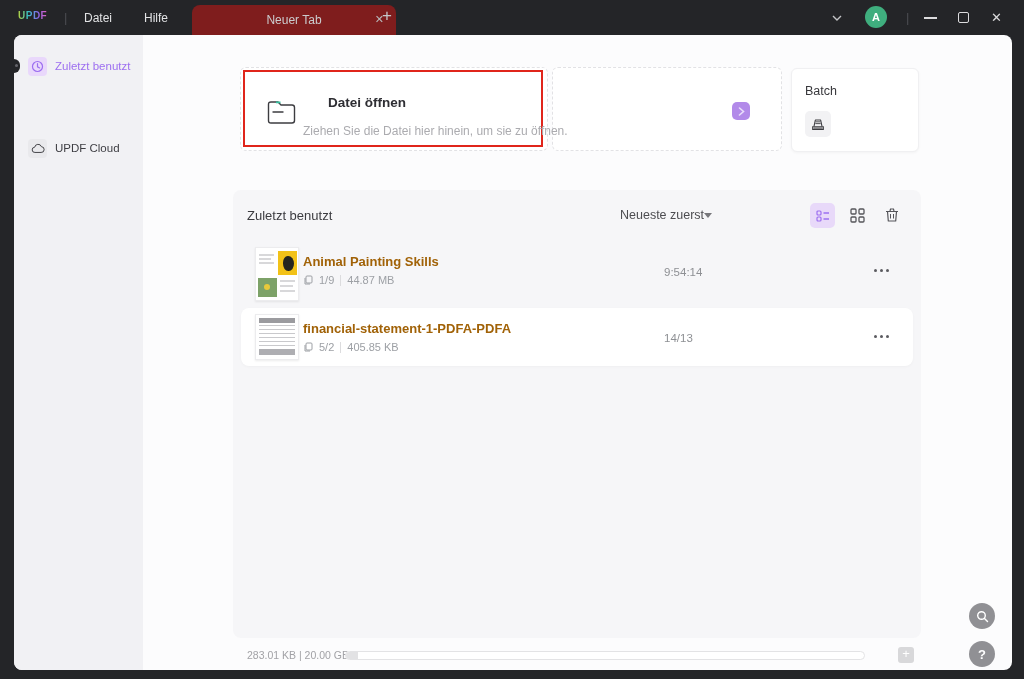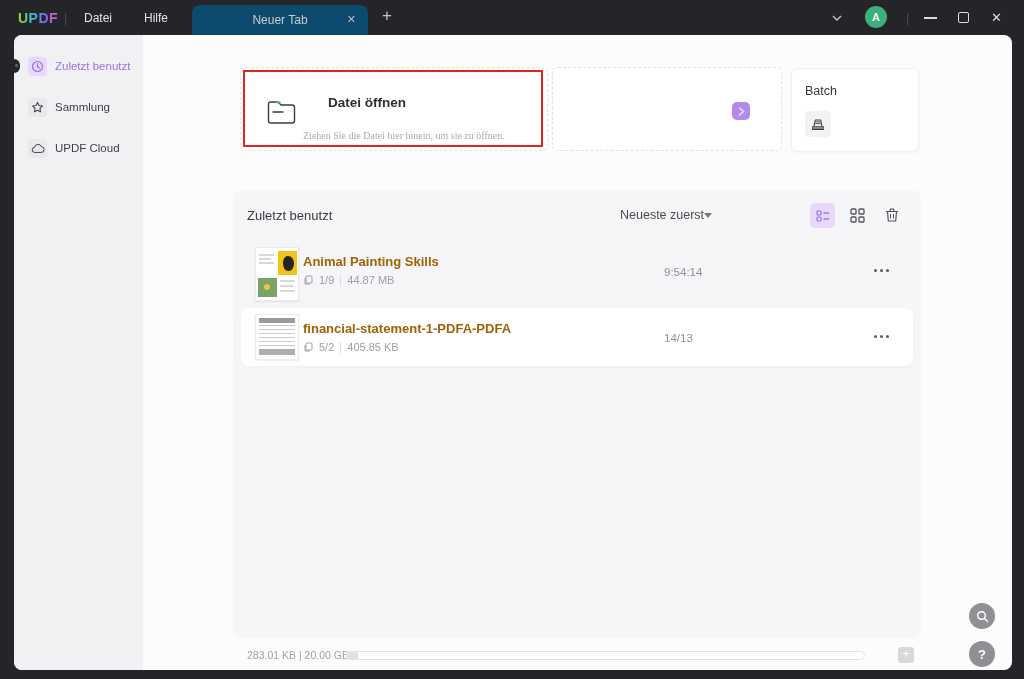--- a/index.html
+++ b/index.html
@@ -7,28 +7,28 @@
   body {
     font-family: "Liberation Sans", sans-serif;
     background:#242528;
     position:relative;
     overflow:hidden;
   }
   .abs { position:absolute; }
 
   
   .logo {
-    left:18px; top:10px; font-size:14px; font-weight:bold; letter-spacing:.5px;
+    left:18px; top:10px; font-size:10px; font-weight:bold; letter-spacing:.5px;
     background:linear-gradient(90deg,#b8d23c 0%,#35c1c9 35%,#8a66ea 70%,#e85fc0 100%);
     -webkit-background-clip:text; background-clip:text; color:transparent;
   }
   .tb-div { top:10px; color:#4c4d52; font-size:13px; }
   .tb-menu { top:11px; font-size:12px; color:#e2e3e5; cursor:default; }
   .tab {
-    left:192px; top:5px; width:176px; height:30px; background:#0c4a6e;
+    left:192px; top:5px; width:204px; height:30px; background:#7f1d1d;
     border-radius:8px 8px 0 0; color:#cbccce; font-size:12px;
     display:flex; align-items:center; justify-content:center;
   }
   .tab-close { position:absolute; right:12px; top:8px; font-size:11px; color:#b9babc; }
   .tb-plus { left:382px; top:6px; font-size:17px; color:#c6c7c9; font-weight:300; }
   .avatar {
     left:865px; top:6px; width:22px; height:22px; border-radius:50%;
     color:#fff; font-size:11px; font-weight:bold;
     display:flex; align-items:center; justify-content:center;
   }
@@ -53,21 +53,21 @@
   .side-item.active { color:#9d6ff0; }
   .side-item.active .ibox { background:#e9d8fb; }
   .notch { left:0; top:24px; width:6px; height:14px; background:#242528; border-radius:0 7px 7px 0; }
   .notch-dot { left:1px; top:29px; width:3px; height:3px; border-radius:50%; background:#64646a; }
 
   
   .dash-card { background:#fff; border:1px dashed #e2e2e5; border-radius:6px; }
   .card-open { left:226px; top:32px; width:308px; height:84px; }
   .red-rect { left:229px; top:35px; width:300px; height:77px; border:2px solid #e0251b; z-index:5; }
   .open-title { left:289px; top:60px; font-size:13.5px; font-weight:bold; color:#2e2e33;margin-left:25px; }
-  .open-sub { left:289px; top:95px; font-size:10px; color:#ababaf;font-family:Liberation Serif, serif; }
+  .open-sub { left:289px; top:89px; font-size:12px; color:#ababaf; }
   .card-banner { left:538px; top:32px; width:230px; height:84px; }
   .nav-btn {
     left:718px; top:67px; width:18px; height:18px; border-radius:5px; background:#b28ae9;
     display:flex; align-items:center; justify-content:center;
   }
   .card-batch {
     left:777px; top:33px; width:128px; height:84px; background:#fff;
     border:1px solid #f0f0f2; border-radius:6px; box-shadow:0 1px 3px rgba(0,0,0,.04);
   }
   .batch-title { left:791px; top:49px; font-size:12.5px; color:#38383c; }
@@ -145,28 +145,20 @@
 
   <div class="abs sidebar">
     <div class="abs side-item active" style="top:18px;">
       <span class="ibox">
         <svg width="13" height="13" viewBox="0 0 14 14">
             <circle cx="7" cy="7" r="5.4" fill="none" stroke="#9d6ff0" stroke-width="1.3"></circle>
             <polyline points="7,4 7,7.3 9.3,8.6" fill="none" stroke="#9d6ff0" stroke-width="1.3" stroke-linecap="round"></polyline>
           </svg>
       </span>
       <span>Zuletzt benutzt</span>
-    </div>
-    <div class="abs side-item" style="top:59px;">
-      <span class="ibox">
-        <svg width="13" height="13" viewBox="0 0 14 14">
-            <path d="M7 1.5 8.6 4.9 12.3 5.4 9.6 8 10.3 11.7 7 9.9 3.7 11.7 4.4 8 1.7 5.4 5.4 4.9Z" fill="none" stroke="#3f3f44" stroke-width="1.1" stroke-linejoin="round"></path>
-          </svg>
-      </span>
-      <span>Sammlung</span>
     </div>
     <div class="abs side-item" style="top:100px;">
       <span class="ibox">
         <svg width="14" height="13" viewBox="0 0 16 14">
             <path d="M4.5 11.5a3 3 0 0 1-.3-6 4 4 0 0 1 7.7-.6 2.9 2.9 0 0 1-.4 6.6Z" fill="none" stroke="#3f3f44" stroke-width="1.1" stroke-linejoin="round"></path>
           </svg>
       </span>
       <span>UPDF Cloud</span>
     </div>
   </div>

